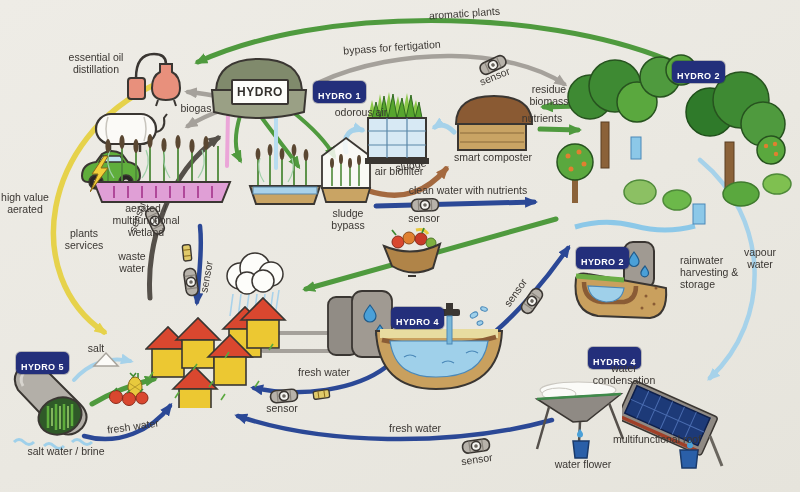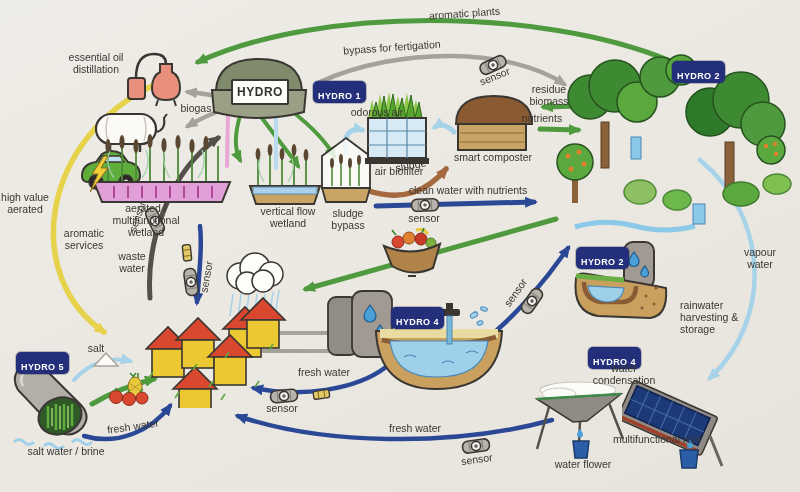--- a/index.html
+++ b/index.html
@@ -7,21 +7,21 @@
     position:relative;width:800px;height:492px;overflow:hidden;
     background:linear-gradient(155deg,#eeece6 0%,#eae8e1 55%,#e6e4dc 100%);
     font-family:"Liberation Sans",sans-serif;
   }
   .layer{position:absolute;left:0;top:0;}
   .abs{position:absolute;}
   .lbl{
     position:absolute;font-size:10.5px;line-height:1.12;color:#3a3632;
     text-align:center;pointer-events:none;
   }
-  .lbl.left{text-align:left;margin-top:45px;}
+  .lbl.left{text-align:left;}
   .badge{
     position:absolute;background:#232f7b;color:#ffffff;font-size:9px;
     font-weight:bold;padding:10px 5px 2px 5px;letter-spacing:.4px;border-radius:5px;
     box-shadow:0 0 0 1px rgba(20,25,60,.25);
   }
   .uasb-box{
     position:absolute;left:231px;top:79px;width:54px;height:22px;
     background:#fdfdfa;border:2px solid #3a3632;border-radius:2px;
     display:flex;align-items:center;justify-content:center;
     font-size:12px;font-weight:600;color:#33302c;letter-spacing:.5px;
@@ -427,35 +427,34 @@
   <div class="badge" style="left:576px;top:247px">HYDRO 2</div>
   <div class="badge" style="left:391px;top:307px">HYDRO 4</div>
   <div class="badge" style="left:16px;top:352px">HYDRO 5</div>
   <div class="badge" style="left:588px;top:347px">HYDRO 4</div>
 
   <div class="uasb-box">HYDRO</div>
 
   <div class="lbl" style="left:52px;top:52px;width:88px">essential oil distillation</div>
   <div class="lbl" style="left:172px;top:103px;width:48px">biogas</div>
   <div class="lbl" style="left:0px;top:192px;width:50px">high value aerated</div>
-  <div class="lbl" style="left:56px;top:228px;width:56px">aromatic services</div>
+  <div class="lbl" style="left:56px;top:228px;width:56px">plants services</div>
   <div class="lbl" style="left:106px;top:251px;width:52px">waste water</div>
   <div class="lbl" style="left:412px;top:8px;width:105px;transform:rotate(-4deg)">aromatic plants</div>
   <div class="lbl" style="left:328px;top:42px;width:128px;transform:rotate(-4deg)">bypass for fertigation</div>
-  <div class="lbl" style="left:344px;top:107px;width:66px">odorous air</div>
+  <div class="lbl" style="left:328px;top:107px;width:66px">odorous air</div>
   <div class="lbl" style="left:362px;top:166px;width:74px">air biofilter</div>
   <div class="lbl" style="left:446px;top:152px;width:94px">smart composter</div>
   <div class="lbl" style="left:386px;top:160px;width:50px;transform:rotate(-10deg)">sludge</div>
   <div class="lbl" style="left:518px;top:84px;width:62px">residue biomass</div>
   <div class="lbl" style="left:510px;top:113px;width:64px">nutrients</div>
   <div class="lbl" style="left:388px;top:185px;width:160px">clean water with nutrients</div>
   <div class="lbl" style="left:733px;top:247px;width:54px">vapour water</div>
   <div class="lbl left" style="left:680px;top:255px;width:62px">rainwater harvesting &amp; storage</div>
   <div class="lbl" style="left:96px;top:203px;width:100px">aerated / multifunctional wetland</div>
-  <div class="lbl" style="left:246px;top:206px;width:84px">vertical flow wetland</div>
   <div class="lbl" style="left:316px;top:208px;width:64px">sludge bypass</div>
   <div class="lbl" style="left:288px;top:367px;width:72px">fresh water</div>
   <div class="lbl" style="left:376px;top:423px;width:78px">fresh water</div>
   <div class="lbl" style="left:96px;top:421px;width:74px;transform:rotate(-8deg)">fresh water</div>
   <div class="lbl" style="left:78px;top:343px;width:36px">salt</div>
   <div class="lbl" style="left:20px;top:446px;width:92px">salt water / brine</div>
   <div class="lbl" style="left:584px;top:363px;width:80px">water condensation</div>
   <div class="lbl" style="left:554px;top:459px;width:58px">water flower</div>
   <div class="lbl" style="left:610px;top:434px;width:94px">multifunctional roof</div>
 

